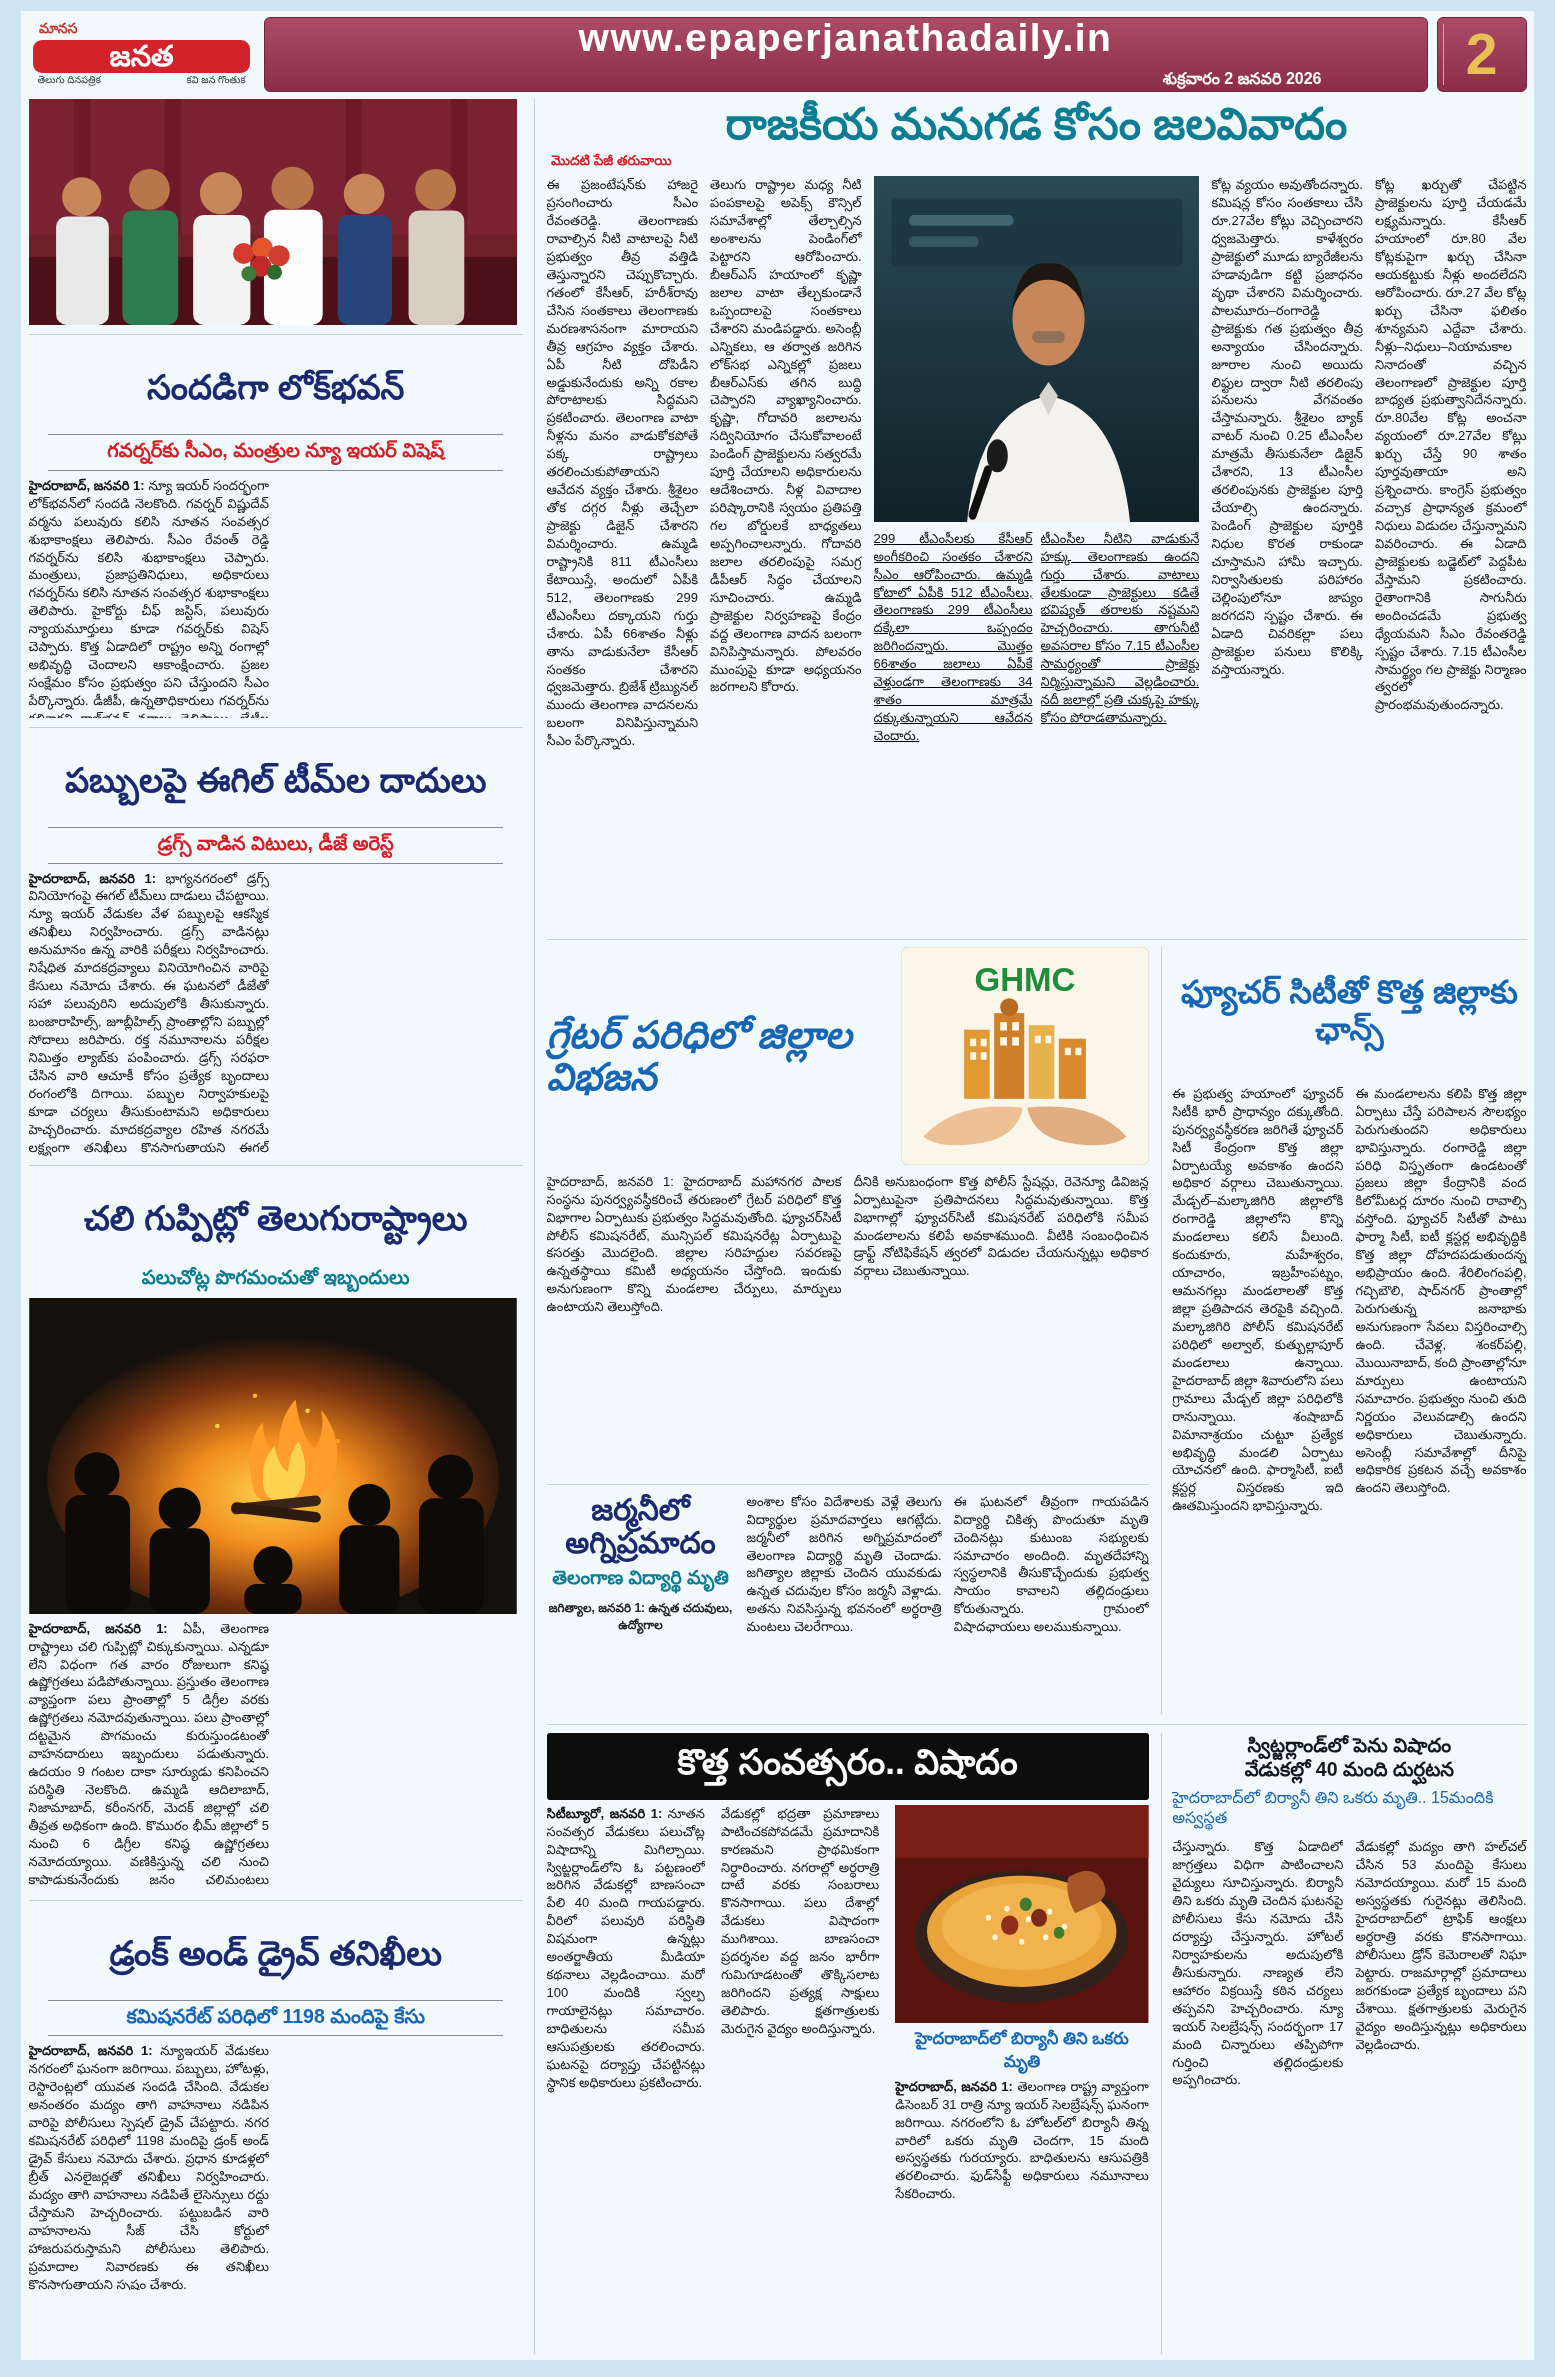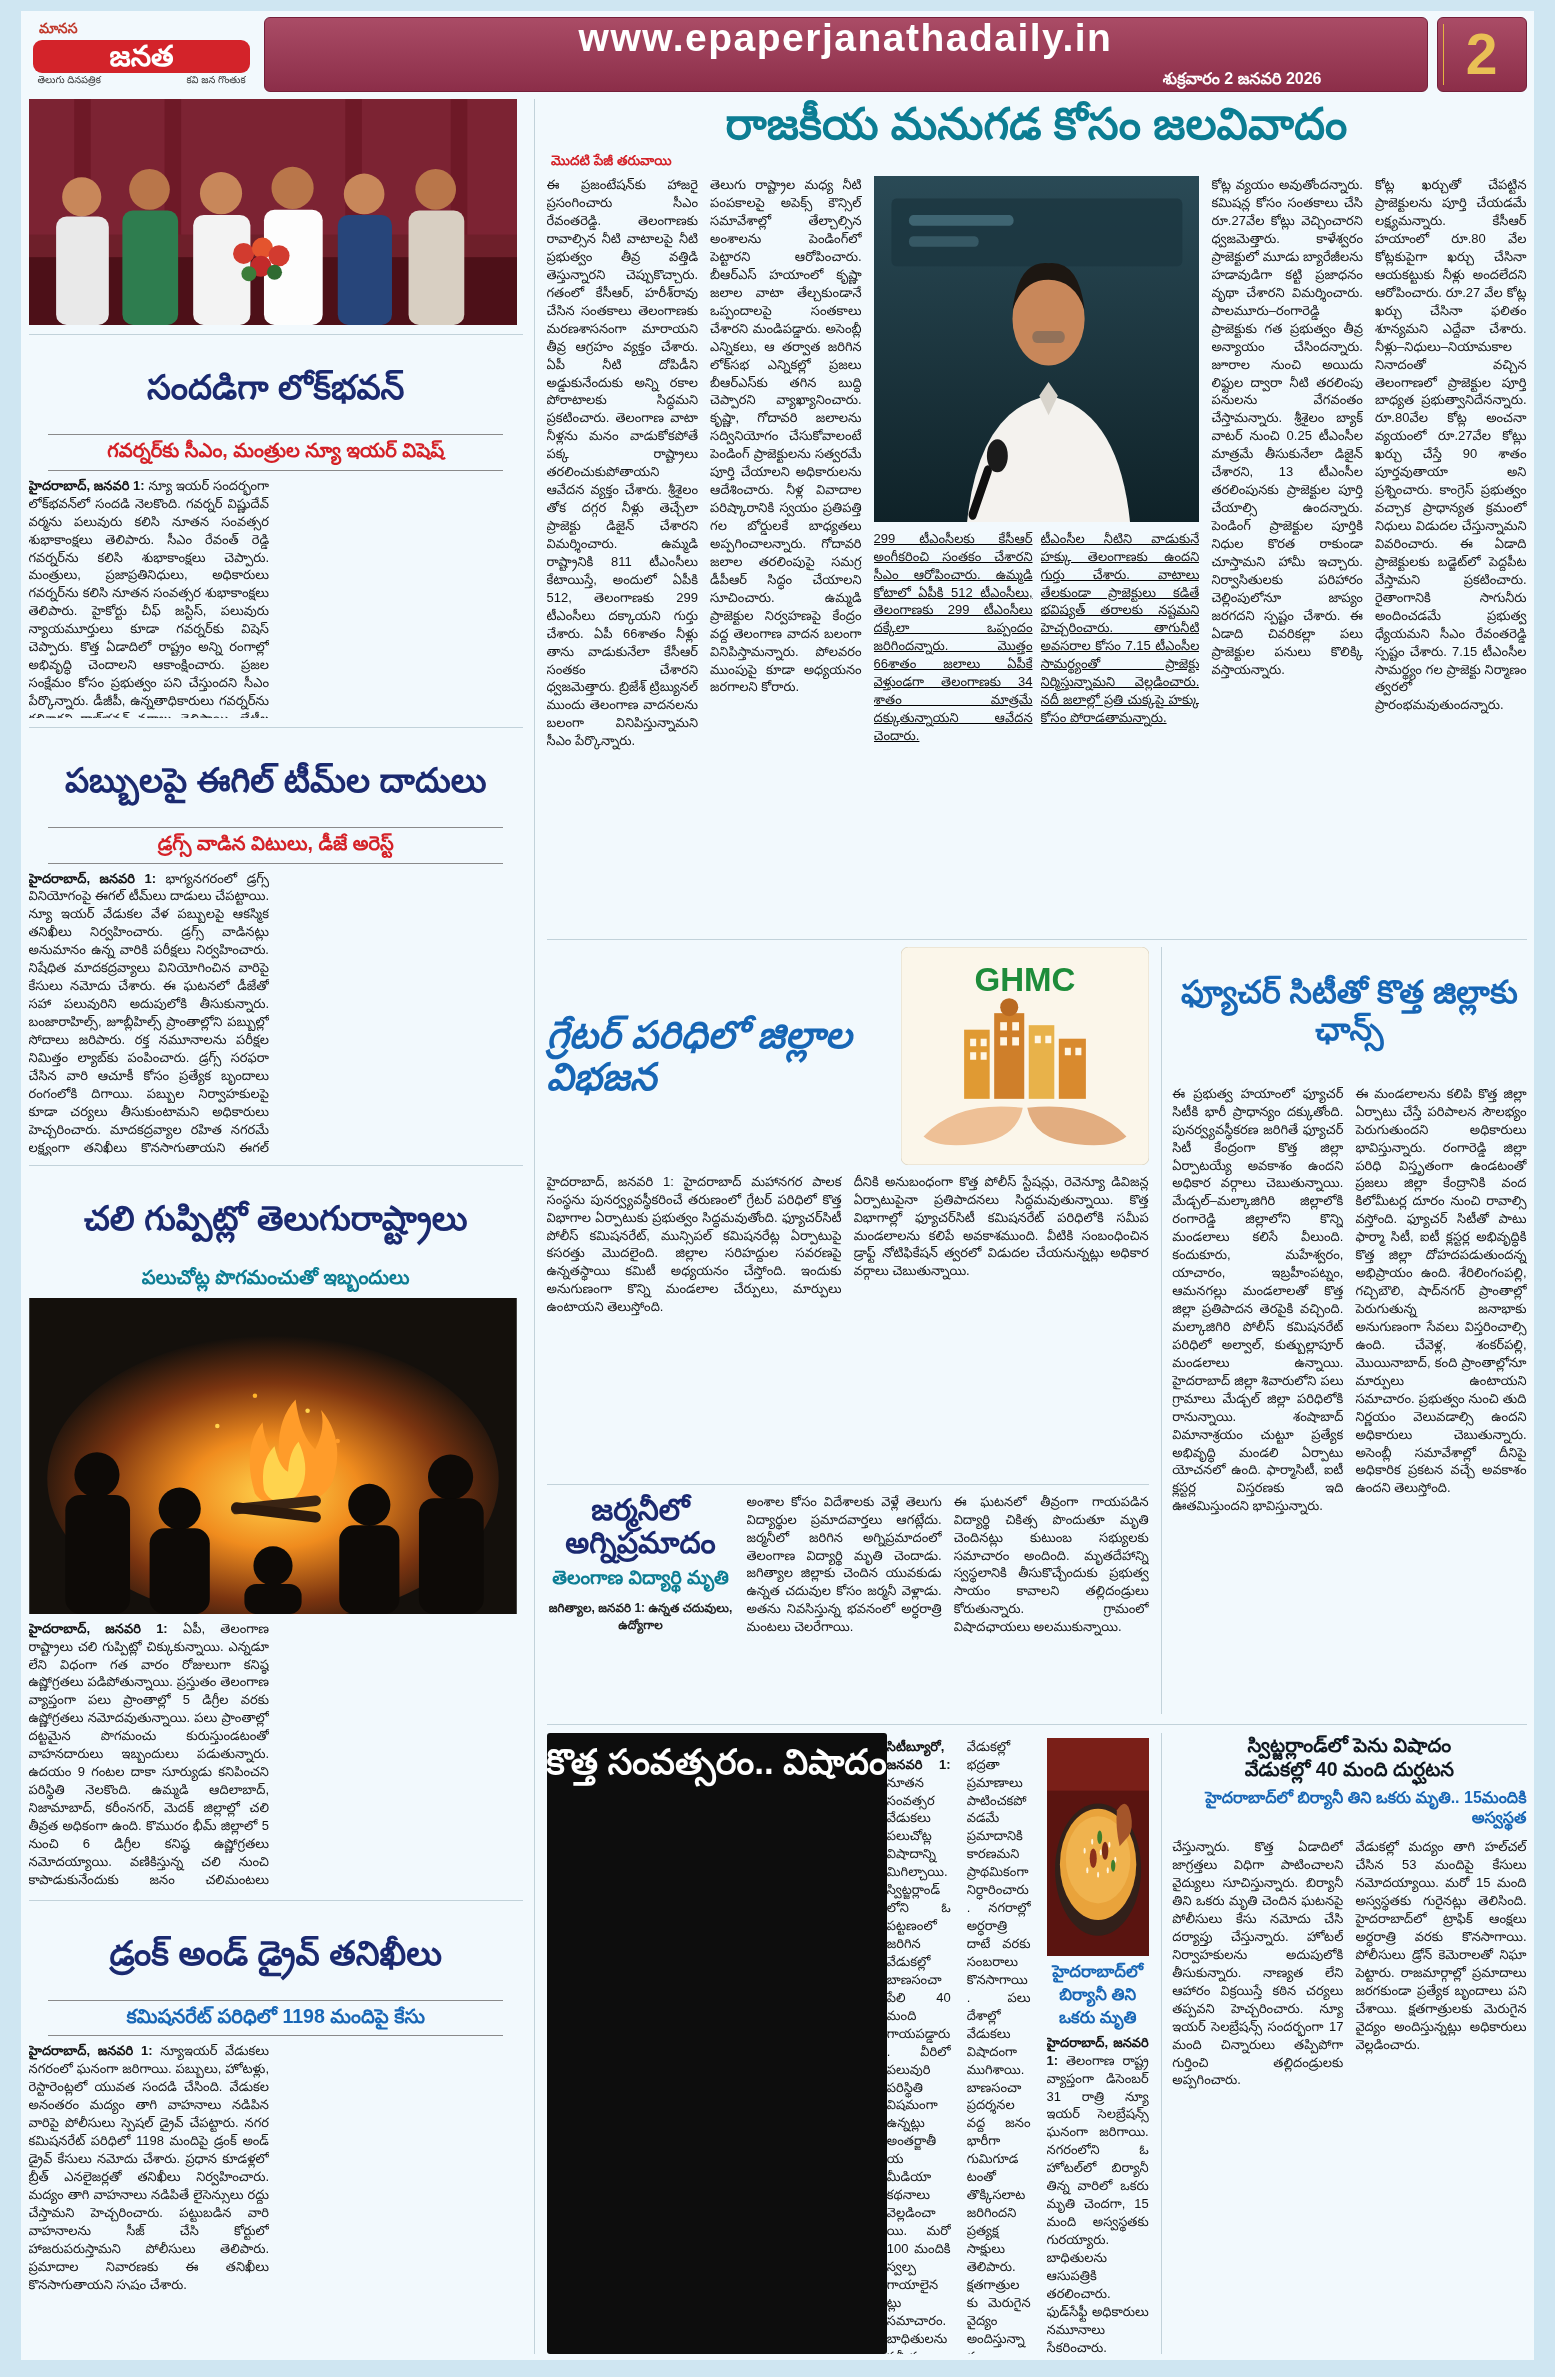--- a/index.html
+++ b/index.html
@@ -56,28 +56,28 @@
   .germ-title{color:#1b2a70;font-size:30px;font-weight:bold;line-height:1.12;}
   .germ-sub{color:#0c7d93;font-size:19px;font-weight:bold;margin-top:7.5px;}
   .germ-note{font-size:12px;font-weight:bold;margin-top:7.5px;color:#222;}
   .germ-cols{flex:1;display:flex;gap:12px;min-height:0;}
   .future-rail{flex:1;border-left:0.8px solid #c2d2da;padding-left:10.5px;display:flex;flex-direction:column;min-width:0;}
   .future-head{color:#1766b5;font-size:32px;font-weight:bold;text-align:center;line-height:1.18;}
   .future-cols{flex:1;display:flex;gap:12px;margin-top:9px;min-height:0;}
 
   
   .bottom-band{display:flex;gap:12px;border-top:0.8px solid #c2d2da;margin-top:10.5px;padding-top:7.5px;flex:1;min-height:0;}
-  .trag-left{flex:1.7;display:flex;flex-direction:row;min-width:0;}
+  .trag-left{flex:1.7;display:flex;flex-direction:column;min-width:0;}
   .banner{background:#0d0d0d;color:#ffffff;font-size:35px;font-weight:bold;text-align:center;padding:9px 0;border-radius:3px;}
   .trag-cols{display:flex;gap:16px;flex:1;margin-top:5px;min-height:0;}
   .t-mid{flex:1.6;display:flex;flex-direction:column;min-width:0;}
   .t-mid-sub{color:#1766b5;font-weight:bold;font-size:16.6px;margin:6px 0 3px;text-align:center;}
   .trag-right{flex:1;border-left:0.8px solid #c2d2da;padding-left:10.5px;display:flex;flex-direction:column;min-width:0;}
   .side-bold{font-size:19.6px;font-weight:bold;color:#101820;text-align:center;line-height:1.25;}
-  .side-blue{color:#1766b5;font-size:16px;font-weight:bold;text-align:right;margin-top:6px;line-height:1.3;}
+  .side-blue{color:#1766b5;font-size:16px;font-weight:normal;text-align:left;margin-top:6px;line-height:1.3;}
   .trag-right-cols{flex:1;display:flex;gap:12px;margin-top:9px;min-height:0;}
 </style>
 </head>
 <body>
 
 <div class="page">
  <div class="sheet">
 
   <header class="masthead">
     <div class="logo">

